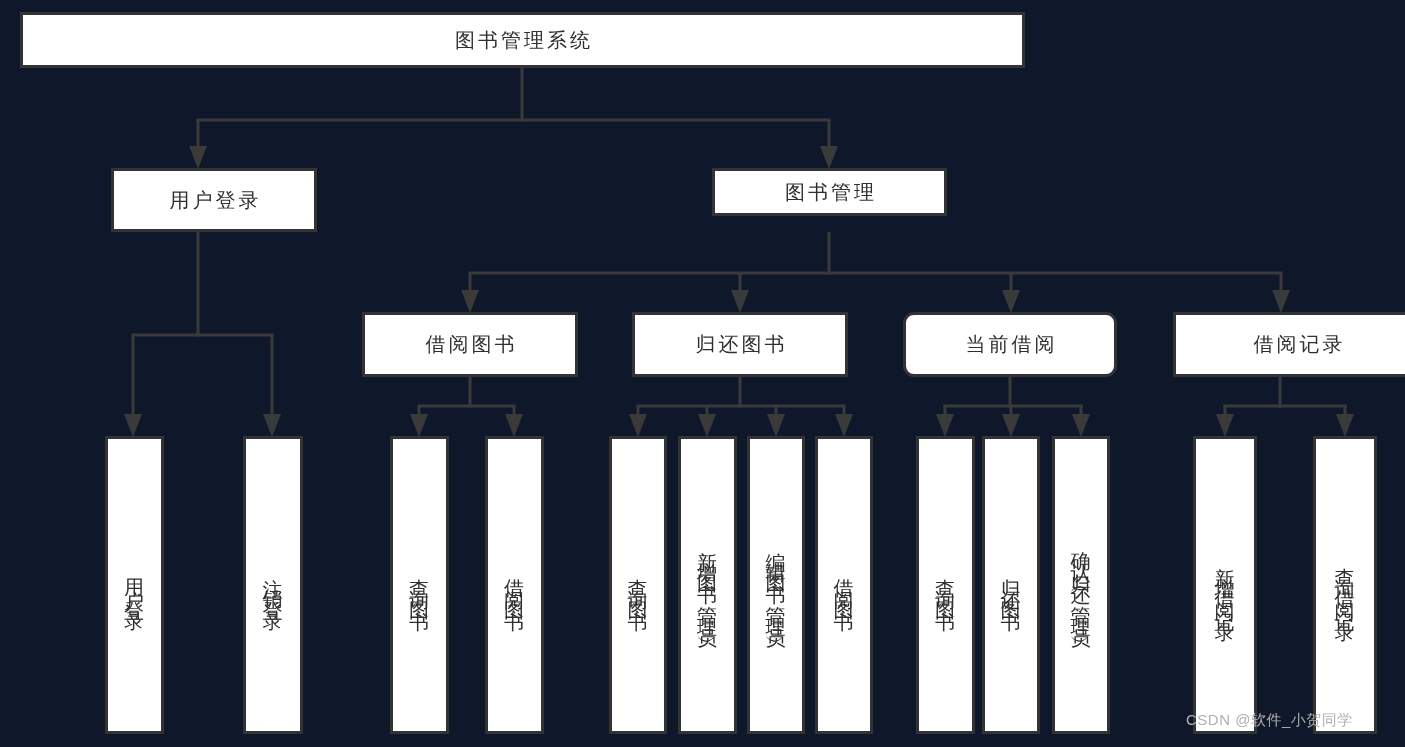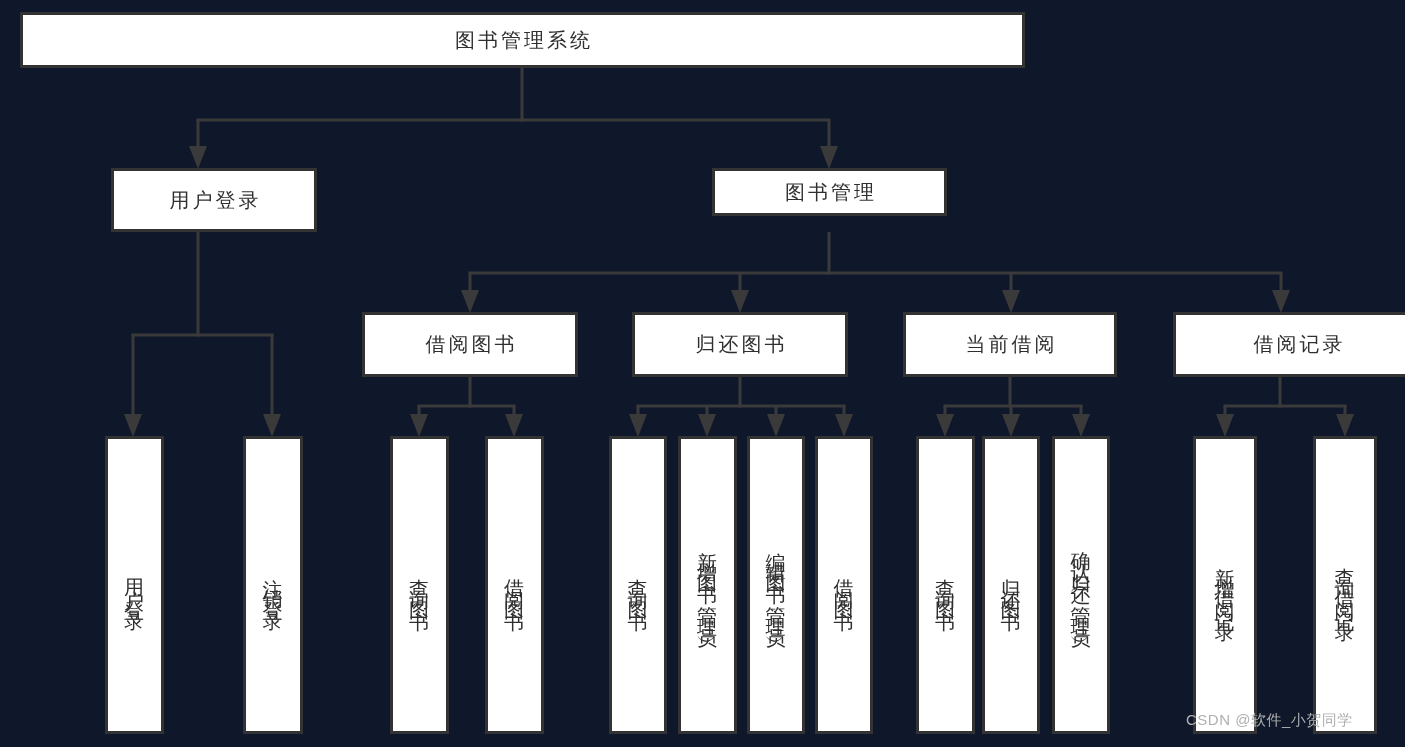--- a/index.html
+++ b/index.html
@@ -138,21 +138,21 @@
   <div class="box h" style="left:712px;top:168px;width:235px;height:48px;">
     <span>图书管理</span>
   </div>
 
   <div class="box h" style="left:362px;top:312px;width:216px;height:65px;">
     <span>借阅图书</span>
   </div>
   <div class="box h" style="left:632px;top:312px;width:216px;height:65px;">
     <span>归还图书</span>
   </div>
-  <div class="box h" style="left:903px;top:312px;width:214px;height:65px;">
+  <div class="box h" style="left:903px;top:312px;width:214px;height:65px;border-radius:11px;">
     <span>当前借阅</span>
   </div>
   <div class="box h" style="left:1173px;top:312px;width:250px;height:65px;">
     <span>借阅记录</span>
   </div>
 
   <div class="box v" style="left:105px;top:436px;width:59px;height:298px;">
     <span>用户登录</span>
   </div>
   <div class="box v" style="left:243px;top:436px;width:60px;height:298px;">

